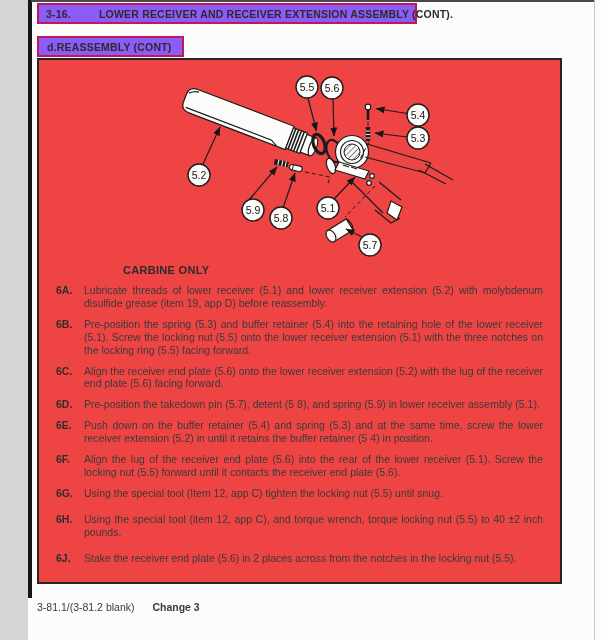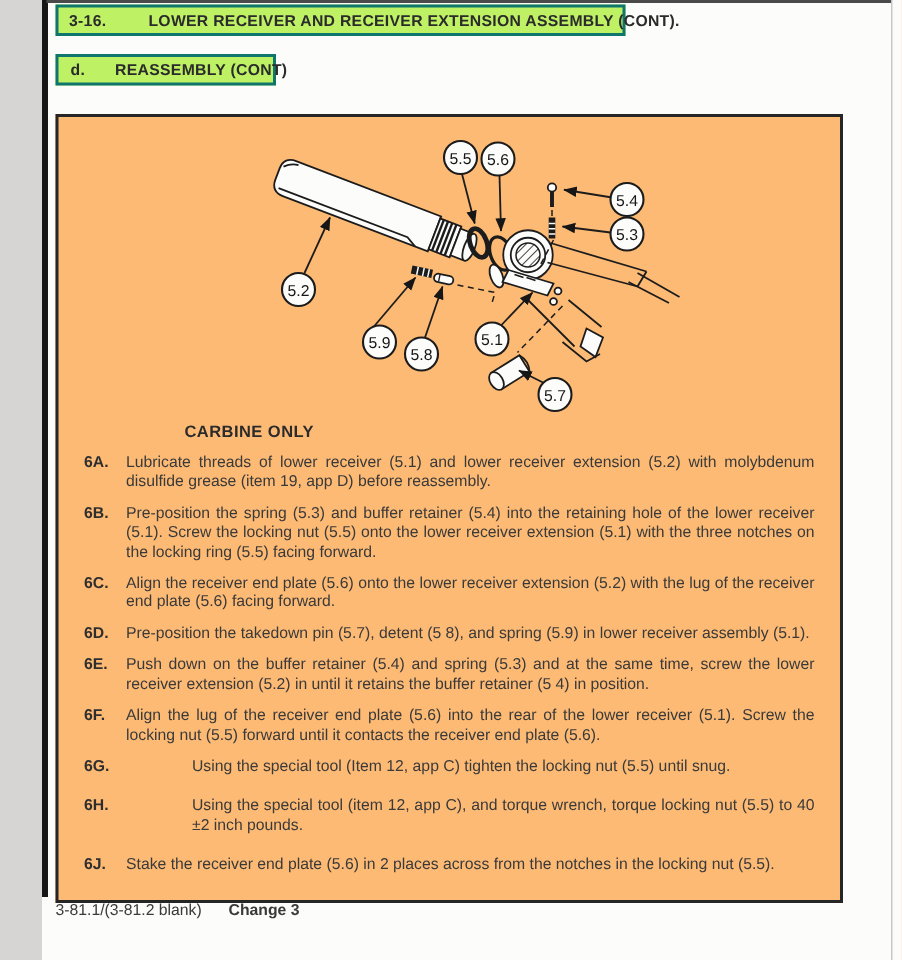--- a/index.html
+++ b/index.html
@@ -6,40 +6,40 @@
   #scan{
     position:relative;width:601px;height:640px;background:#fcfcfb;
     font-family:"Liberation Sans",sans-serif;color:#333;overflow:hidden;
   }
   .gray-strip{position:absolute;left:0;top:0;width:28px;height:640px;background:#d6d5d3;}
   .change-bar{position:absolute;left:28px;top:0;width:4px;height:598px;background:#161616;}
   .top-rule{position:absolute;left:31px;top:0;width:563px;height:2px;background:#4a4a4a;}
   .right-edge{position:absolute;left:594px;top:0;width:1px;height:640px;background:#c9c8c6;}
 
   .hdr-box{
-    position:absolute;border:2px solid #0f766e;background:#bef264;
+    position:absolute;border:2px solid #be185d;background:#8b5cf6;
     display:flex;align-items:center;font-weight:bold;color:#2b2b2b;
     font-size:10.5px;letter-spacing:.2px;white-space:nowrap;
   }
   #hdr1{left:37px;top:3px;width:369px;height:17px;padding-left:7px;}
   #hdr1 .t{margin-left:28px;}
   #hdr2{left:37px;top:36px;width:135px;height:17px;padding-left:8px;}
-  #hdr2 .t{margin-left:20px;text-align:center;}
+  #hdr2 .t{margin-left:0;text-align:center;}
 
   #main-box{
-    position:absolute;left:37px;top:76px;width:521px;height:522px;
-    border:2px solid #262626;background:#fdba74;
+    position:absolute;left:37px;top:58px;width:521px;height:522px;
+    border:2px solid #262626;background:#ef4444;
   }
   #figure{display:block;margin:0;}
   .note{
     margin:4px 0 8px 84px;font-weight:bold;font-size:11px;color:#2b2b2b;letter-spacing:.3px;
   }
   #steps{padding:0 17px 0 17px;}
   .step{display:flex;margin-bottom:8px;font-size:10.5px;line-height:12.9px;color:#3a3a3a;}
-  .step.sp{margin-bottom:13px;gap:44px;}
+  .step.sp{margin-bottom:13px;}
   .step-id{width:28px;flex-shrink:0;font-weight:bold;color:#2e2e2e;}
   .step-text{flex:1;text-align:justify;}
 
   #footer{
     position:absolute;left:37px;top:601px;font-size:10.5px;color:#3a3a3a;white-space:nowrap;
   }
   #footer .chg{margin-left:15px;font-weight:bold;}
 
   
   .ln{stroke:#1c1c1c;fill:none;stroke-width:1.2;}

